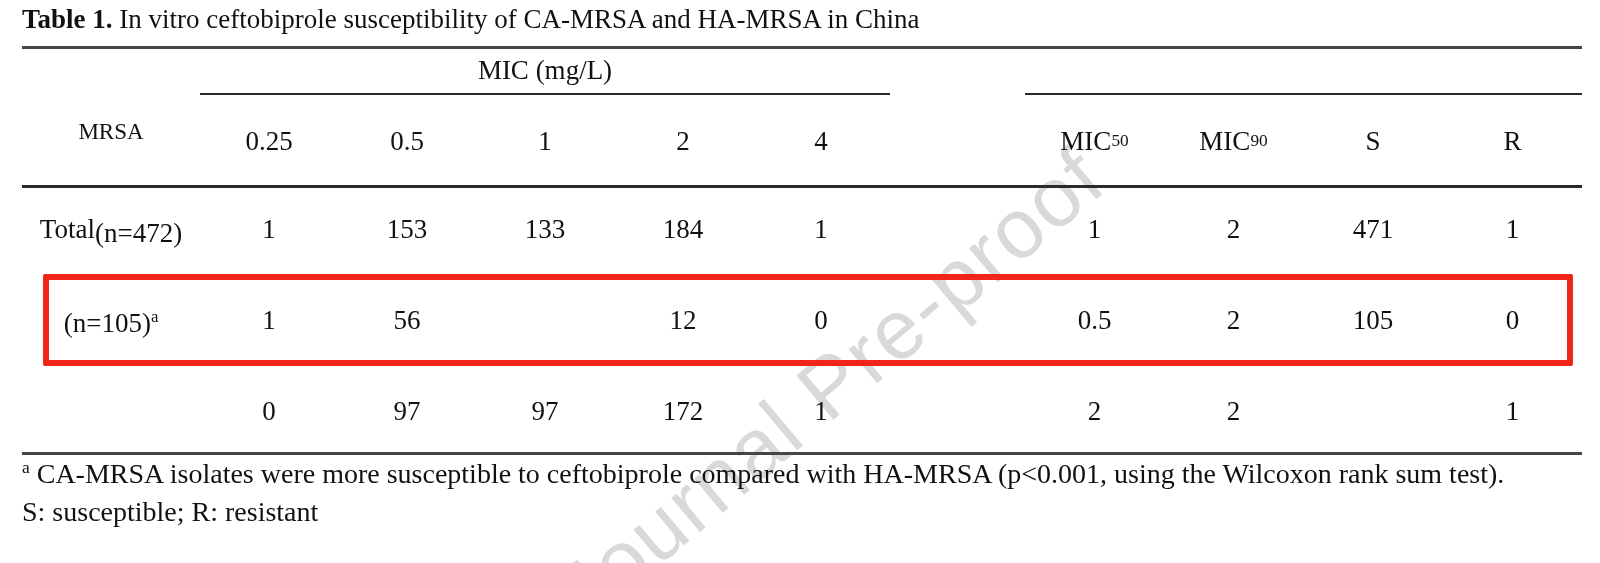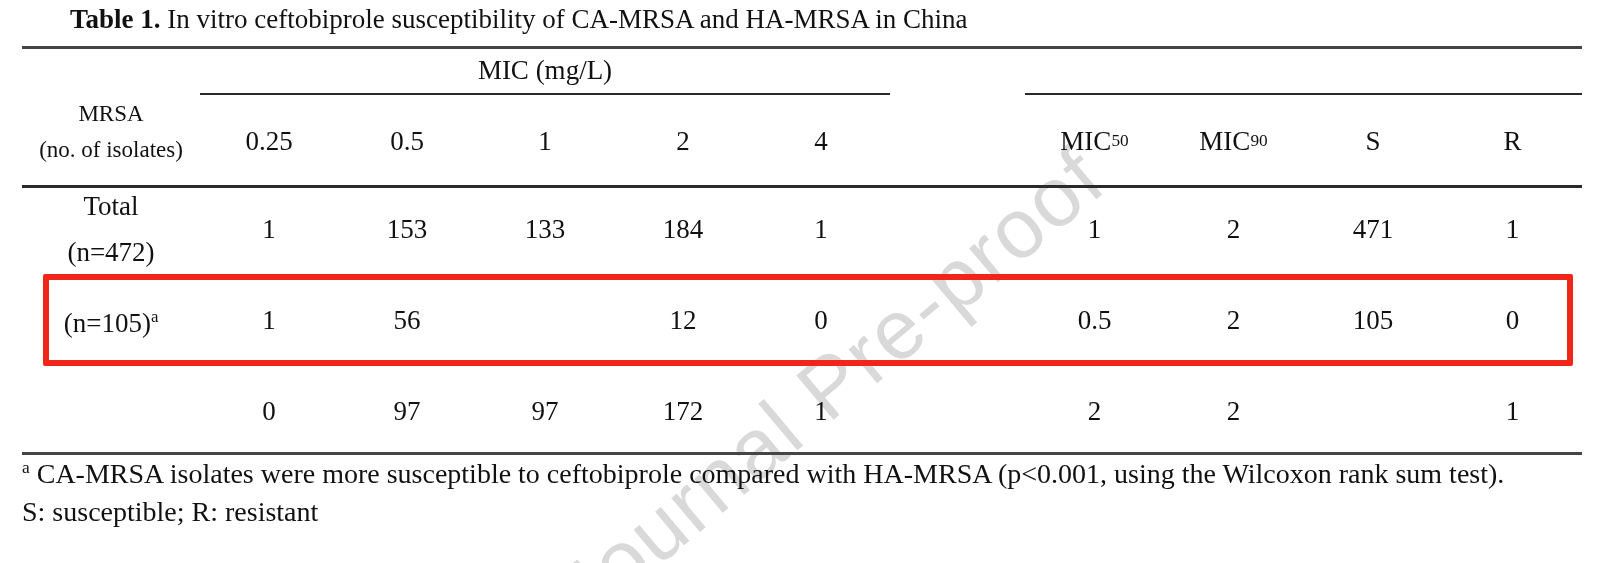--- a/index.html
+++ b/index.html
@@ -5,31 +5,31 @@
   html,body{margin:0;padding:0;background:#ffffff;}
   .page{position:relative;width:1600px;height:563px;background:#ffffff;overflow:hidden;
         font-family:"Liberation Serif", serif;color:#111;}
   
   .watermark{position:absolute;left:370px;top:325px;width:920px;height:120px;
              display:flex;align-items:center;justify-content:center;
              transform:rotate(-40deg);font-size:84px;letter-spacing:2px;
              color:#d9d9d9;font-family:"Liberation Sans", sans-serif;
              white-space:nowrap;z-index:0;user-select:none;}
   
-  .title{position:absolute;left:22px;top:4px;font-size:27px;z-index:2;white-space:nowrap;margin-left:48px;}
+  .title{position:absolute;left:22px;top:4px;font-size:27px;z-index:2;white-space:nowrap;}
   .title .bold{font-weight:bold;}
   
   .tbl{position:absolute;left:22px;top:46px;width:1560px;height:409px;z-index:1;
        display:grid;
        grid-template-columns:178px 138px 138px 138px 138px 138px 135px 139px 139px 140px 139px;
        grid-template-rows:49px 92px 85px 96px 87px;}
   .cell{display:flex;align-items:center;justify-content:center;font-size:27px;z-index:2;}
   .hdrnum{}
   .rowhdr{flex-direction:column;font-size:23px;line-height:36px;padding-top:30px;}
-  .label{flex-direction:column;line-height:39px;}
+  .label{line-height:39px;}
   .michdr{font-size:27px;}
   sub{font-size:64%;}
   sup{font-size:62%;}
   
   .rule{position:absolute;z-index:2;}
   .rule-top{left:0;top:0;width:1560px;height:3px;background:#454545;}
   .rule-mic-left{left:178px;top:47px;width:690px;height:2px;background:#2a2a2a;}
   .rule-mic-right{left:1003px;top:47px;width:557px;height:2px;background:#2a2a2a;}
   .rule-header{left:0;top:139px;width:1560px;height:3px;background:#2a2a2a;}
   .rule-bottom{left:0;top:406px;width:1560px;height:3px;background:#454545;}
@@ -53,21 +53,20 @@
   <div class="tbl">
 
     <div class="rule rule-top"></div>
     <div class="rule rule-mic-left"></div>
     <div class="rule rule-mic-right"></div>
     <div class="rule rule-header"></div>
     <div class="rule rule-bottom"></div>
 
     <div class="cell rowhdr" style="grid-area:1/1/3/2">
       <div>MRSA</div>
-      <div>(no. of isolates)</div>
     </div>
     <div class="cell michdr" style="grid-area:1/2/2/7">MIC (mg/L)</div>
 
     <div class="cell hdrnum" style="grid-area:2/2">0.25</div>
     <div class="cell hdrnum" style="grid-area:2/3">0.5</div>
     <div class="cell hdrnum" style="grid-area:2/4">1</div>
     <div class="cell hdrnum" style="grid-area:2/5">2</div>
     <div class="cell hdrnum" style="grid-area:2/6">4</div>
 
     <div class="cell hdrnum" style="grid-area:2/8">

